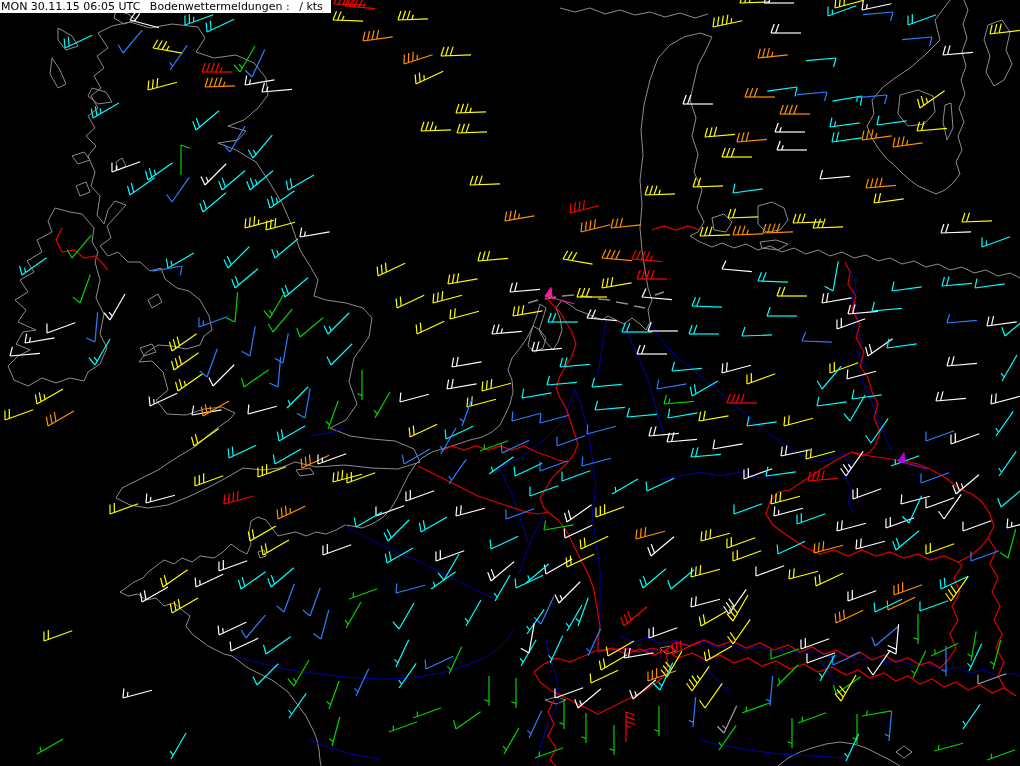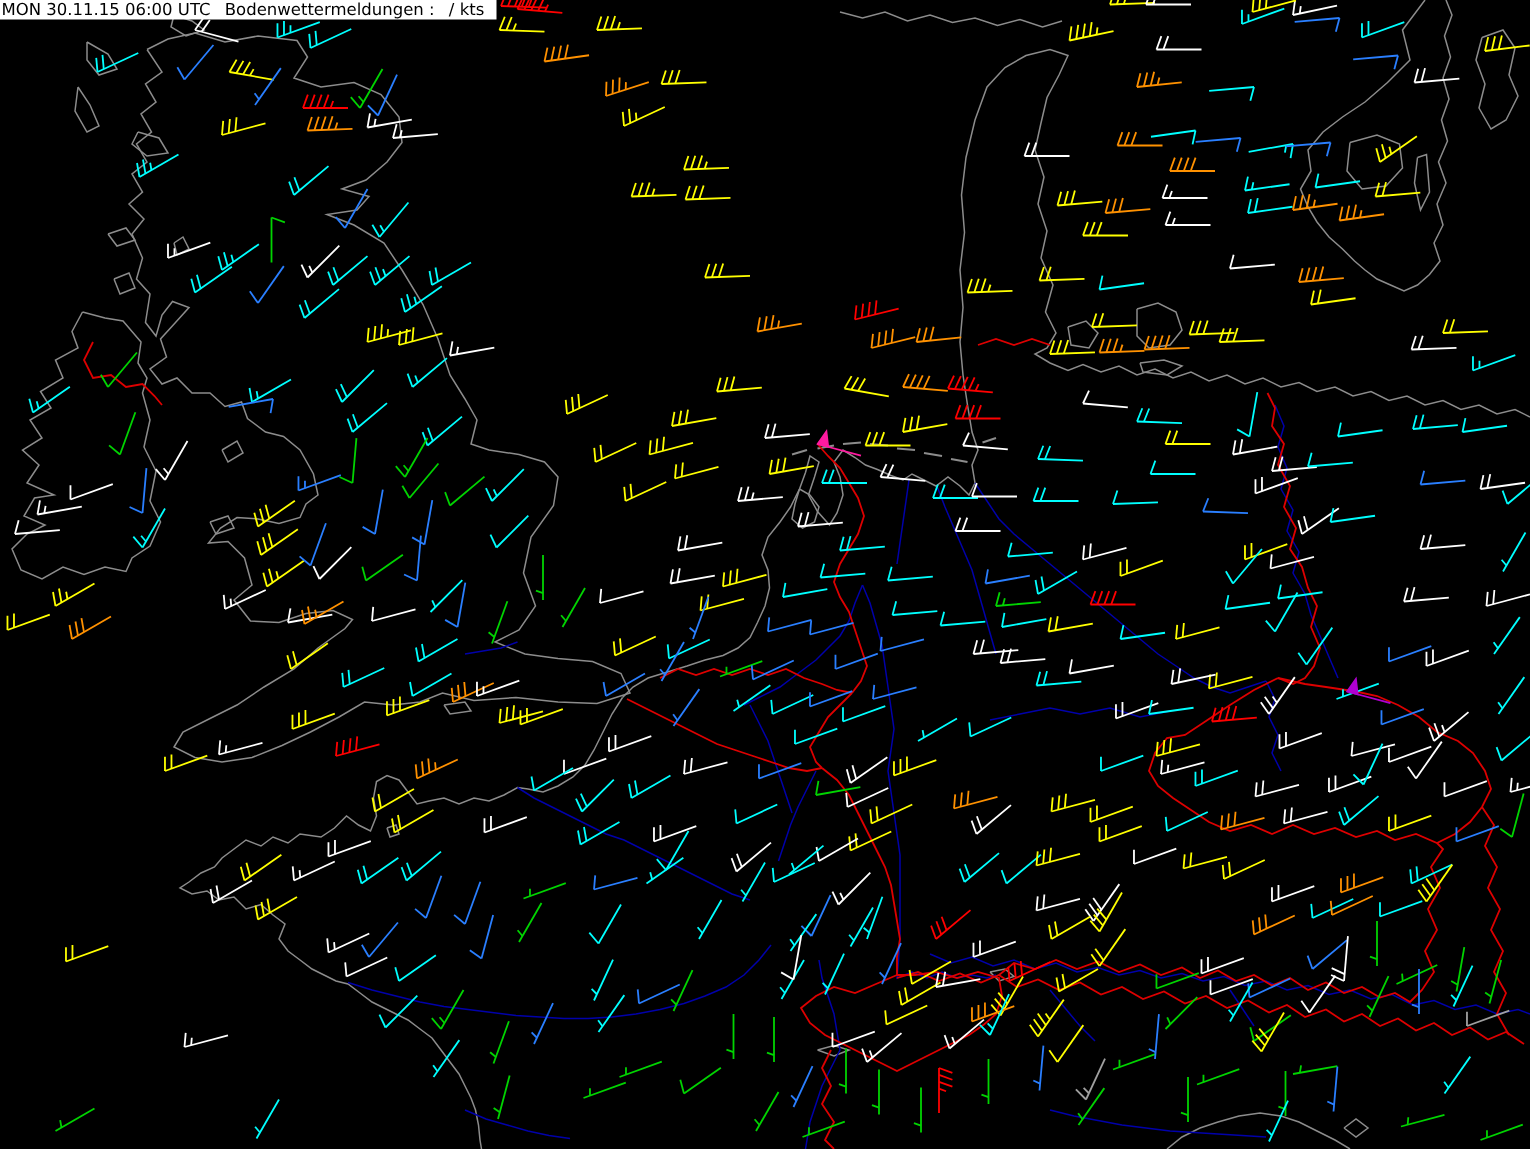--- a/index.html
+++ b/index.html
@@ -2244,17 +2244,17 @@
           <line x1="857" y1="714" x2="857" y2="744" stroke="#00d400" stroke-width="1.2"></line>
           <line x1="857" y1="739.4" x2="852.3" y2="737.6999999999999" stroke="#00d400" stroke-width="1.2"></line>
         </g>
         <g>
           <line x1="858.678547852221" y1="733.8107663889004" x2="846" y2="761" stroke="#00ffff" stroke-width="1.2"></line>
           <line x1="847.9440440040072" y1="756.8309841796314" x2="844.4028484498941" y2="753.3039551114878" stroke="#00ffff" stroke-width="1.2"></line>
         </g>
       </g>
   </svg>
   <div id="titlebar">
-    <span>MON 30.11.15 06:00 UTC</span>
+    <span>MON 30.11.15 06:05 UTC</span>
     <span>Bodenwettermeldungen :</span>
     <span>/ kts</span>
   </div>
 </div>
 
 </body></html>

